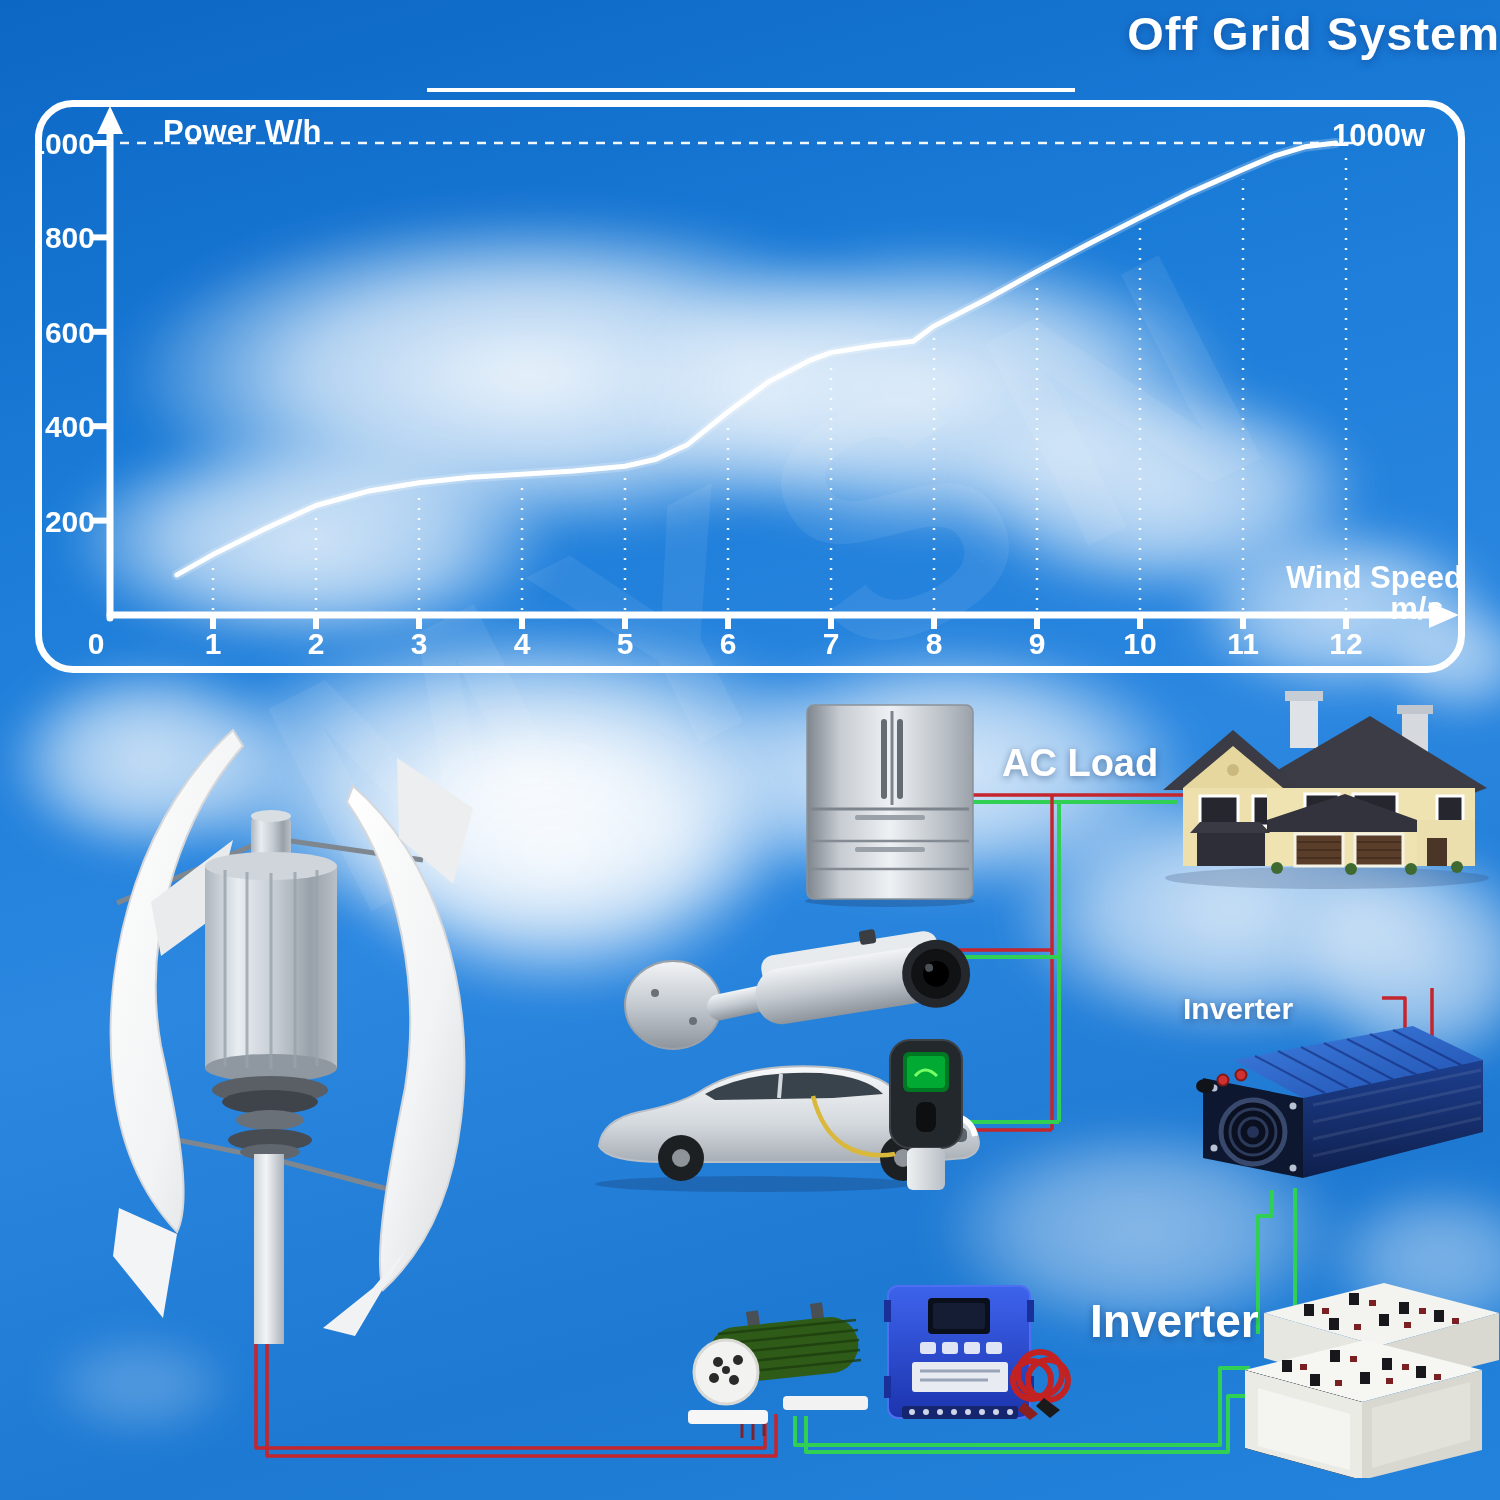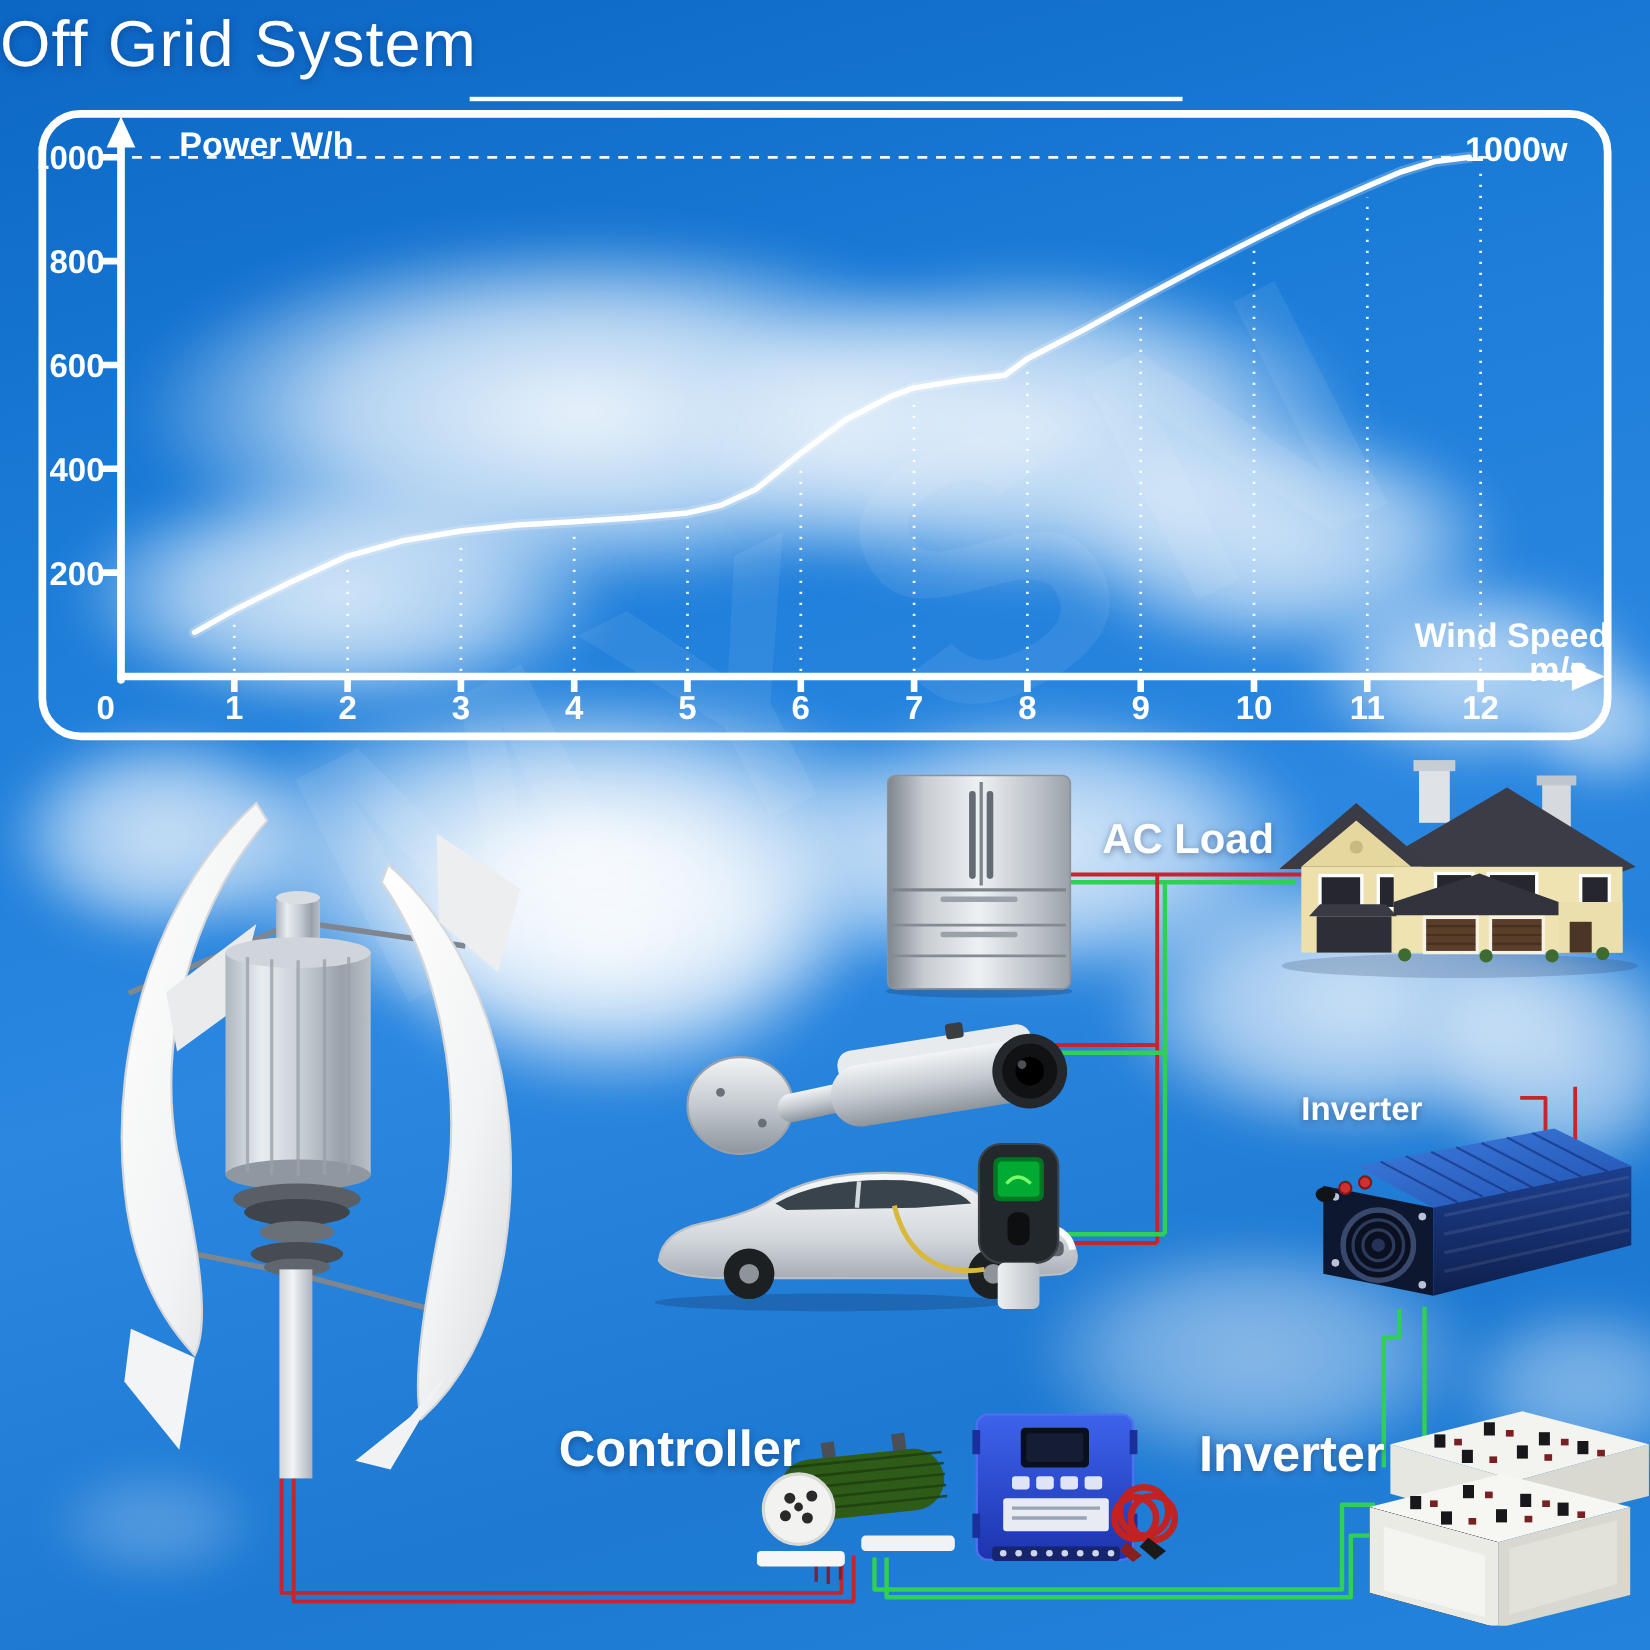--- a/index.html
+++ b/index.html
@@ -5,22 +5,22 @@
   html,body{margin:0;padding:0;background:#222;}
   #stage{position:relative;width:1500px;height:1500px;overflow:hidden;
     font-family:"Liberation Sans",sans-serif;
     background:linear-gradient(165deg,#0c66c4 0%,#1b7cd8 28%,#2b87e0 55%,#1d79d2 80%,#2383dc 100%);}
   .cloud{position:absolute;border-radius:50%;
     background:radial-gradient(closest-side,rgba(255,255,255,.97) 0%,rgba(255,255,255,.7) 55%,rgba(255,255,255,0) 100%);
     filter:blur(18px);}
   #watermark{position:absolute;left:240px;top:380px;width:1100px;
     font-size:330px;font-weight:bold;color:rgba(255,255,255,.07);
     transform:rotate(-27deg);letter-spacing:30px;pointer-events:none;}
-  #title{position:absolute;left:0;top:6px;width:100%;text-align:left;
-    font-size:59px;font-weight:normal;color:#fff;letter-spacing:1px;
+  #title{position:absolute;left:0;top:6px;width:100%;text-align:right;
+    font-size:47px;font-weight:bold;color:#fff;letter-spacing:1px;
     text-shadow:0 2px 8px rgba(0,30,90,.35);}
   #title-underline{position:absolute;left:427px;top:88px;width:648px;height:9px;
     border-top:4px solid #fff;border-bottom:2px solid #fff;}
   #chart-panel{position:absolute;left:35px;top:100px;width:1430px;height:573px;
     border:7px solid #fff;border-radius:38px;box-sizing:border-box;}
   #chart-svg{position:absolute;left:35px;top:98px;}
   #chart-svg text{fill:#fff;font-weight:bold;font-family:"Liberation Sans",sans-serif;
     paint-order:stroke;}
   .axis{stroke:#fff;stroke-width:7;stroke-linecap:round;fill:none;}
   .tickmark{stroke:#fff;stroke-width:6;}
@@ -463,15 +463,14 @@
         <rect x="182" y="34" width="7" height="6"></rect>
           <rect x="115" y="50" width="7" height="6"></rect>
         <rect x="166" y="48" width="7" height="6"></rect>
           <rect x="214" y="44" width="7" height="6"></rect>
       </g>
     </g>
   </svg>
 
   <div class="label" style="left:1002px;top:742px;font-size:38px">AC Load</div>
   <div class="label" style="left:1183px;top:992px;font-size:30px">Inverter</div>
-  <div class="label" style="left:508px;top:1290px;font-size:46px">Controller</div>
   <div class="label" style="left:1090px;top:1294px;font-size:46px">Inverter</div>
 </div>
 
 </body></html>

